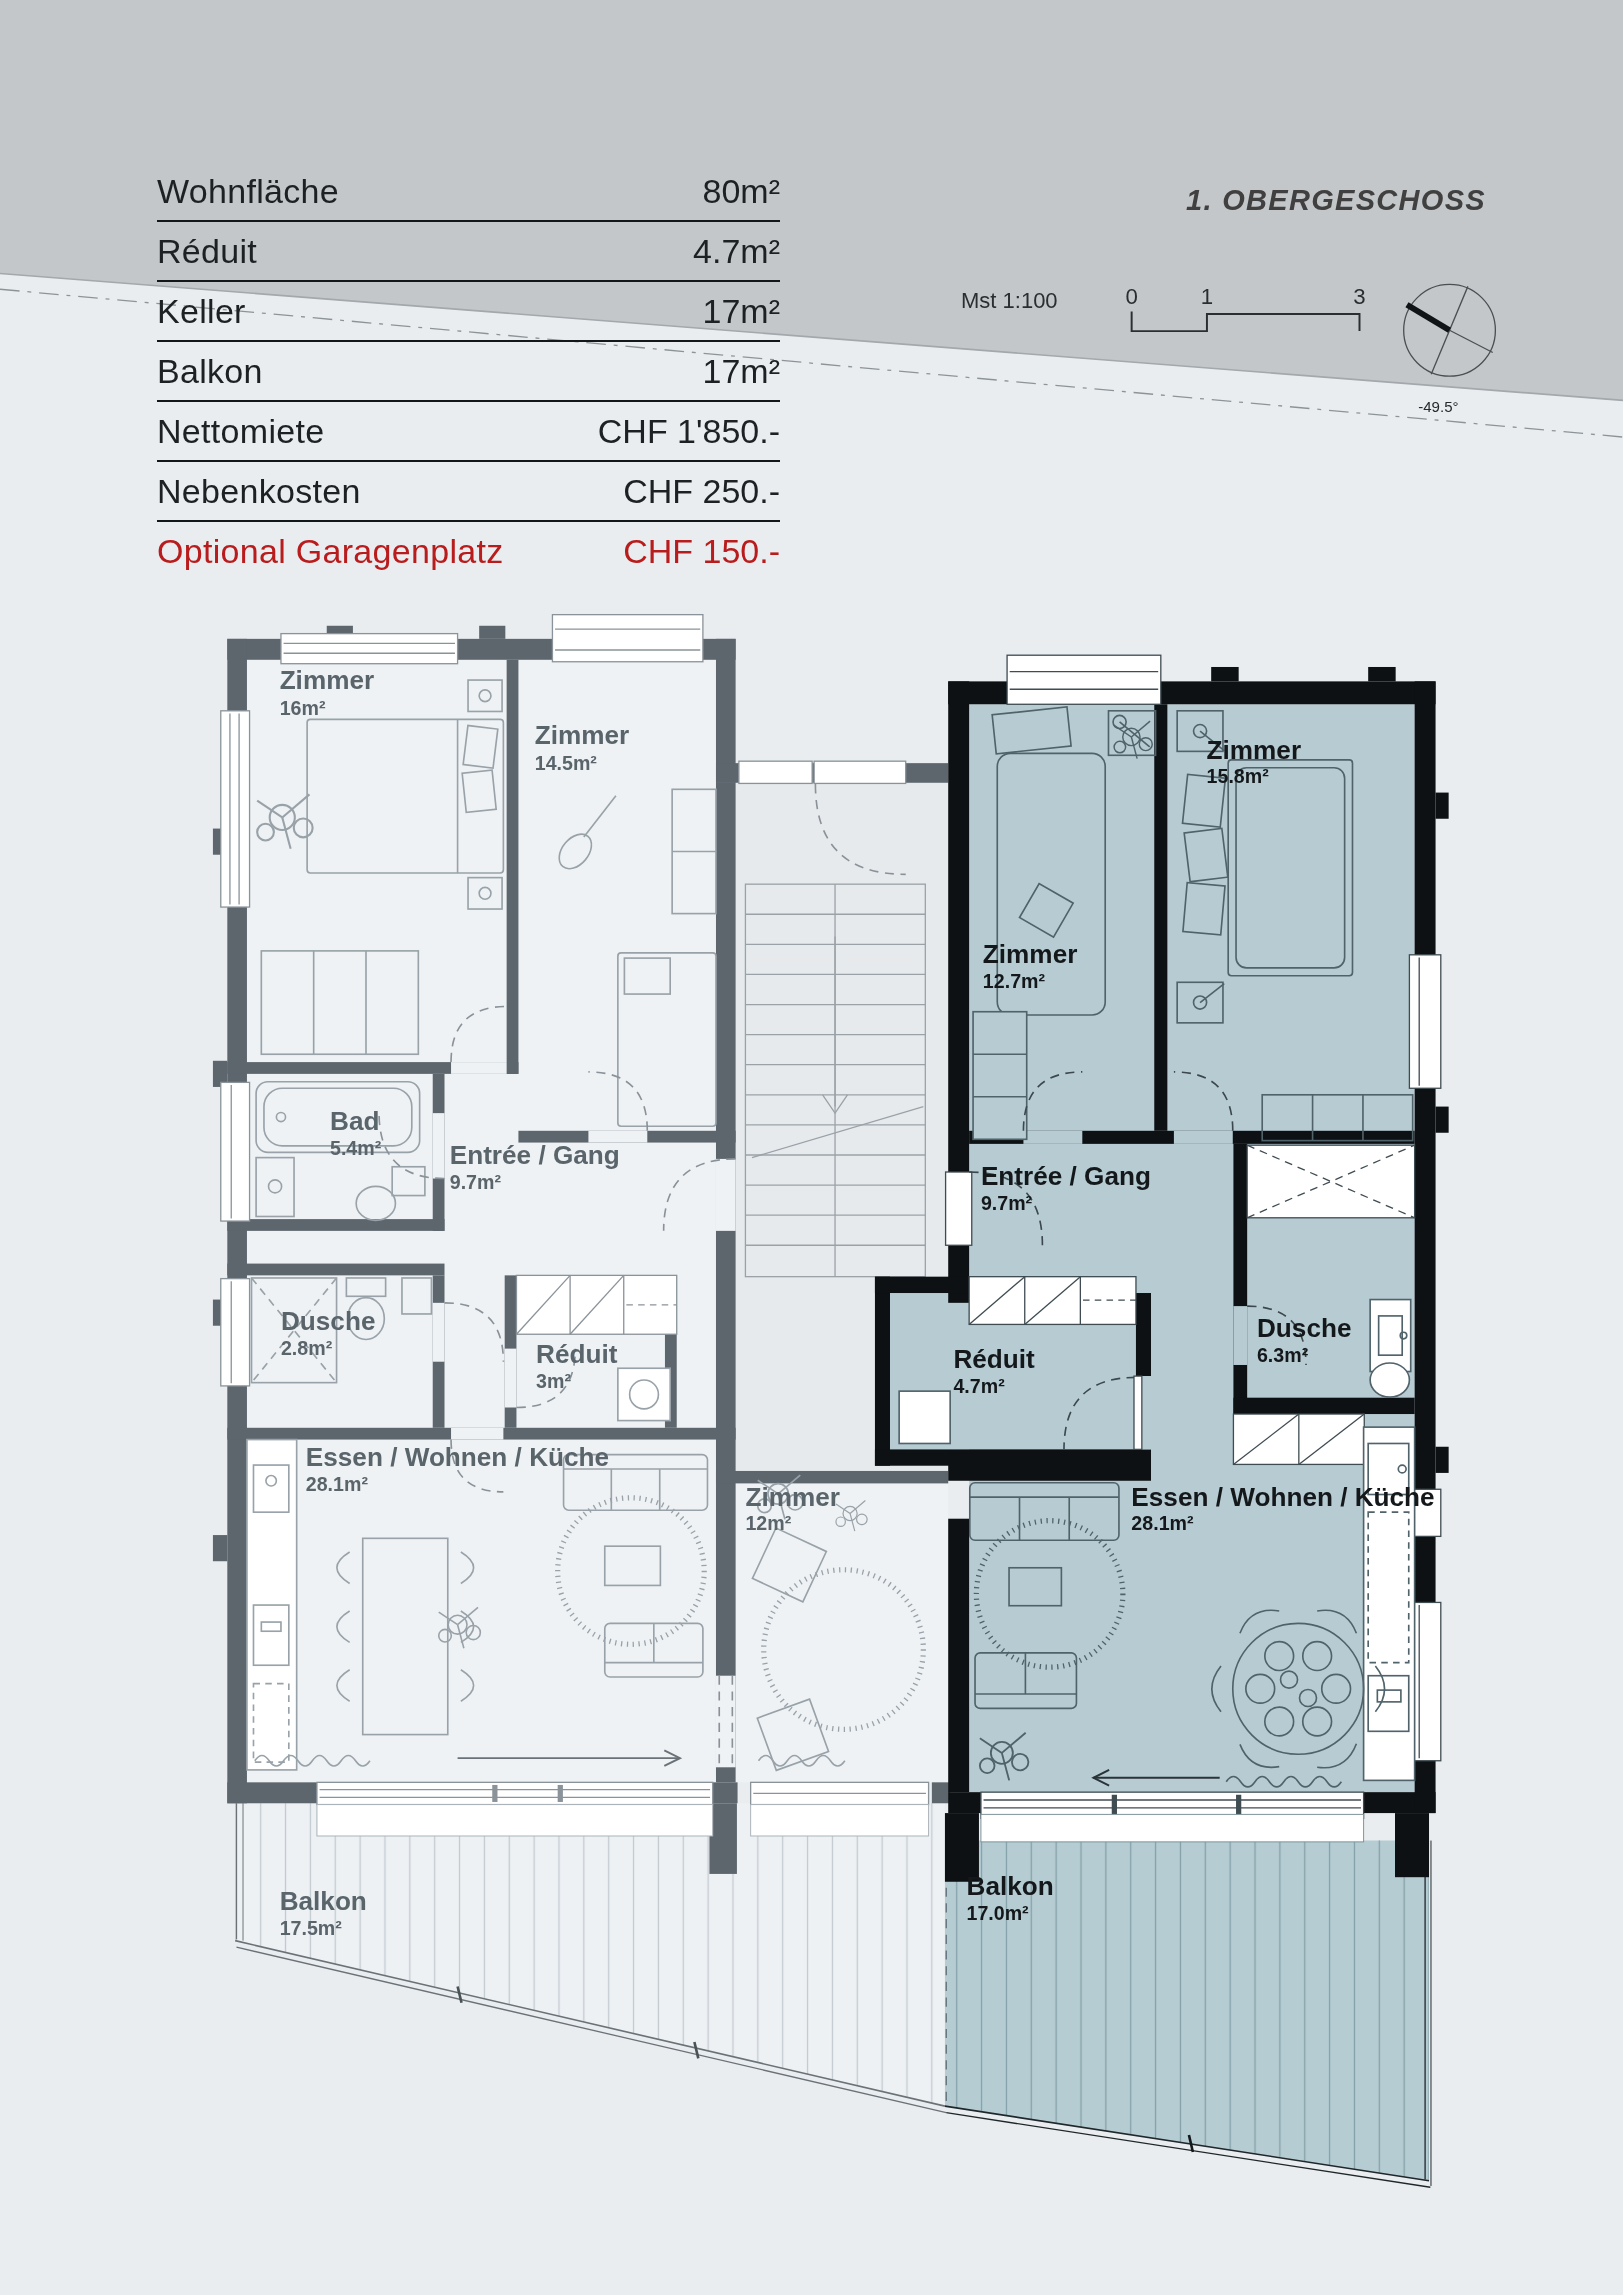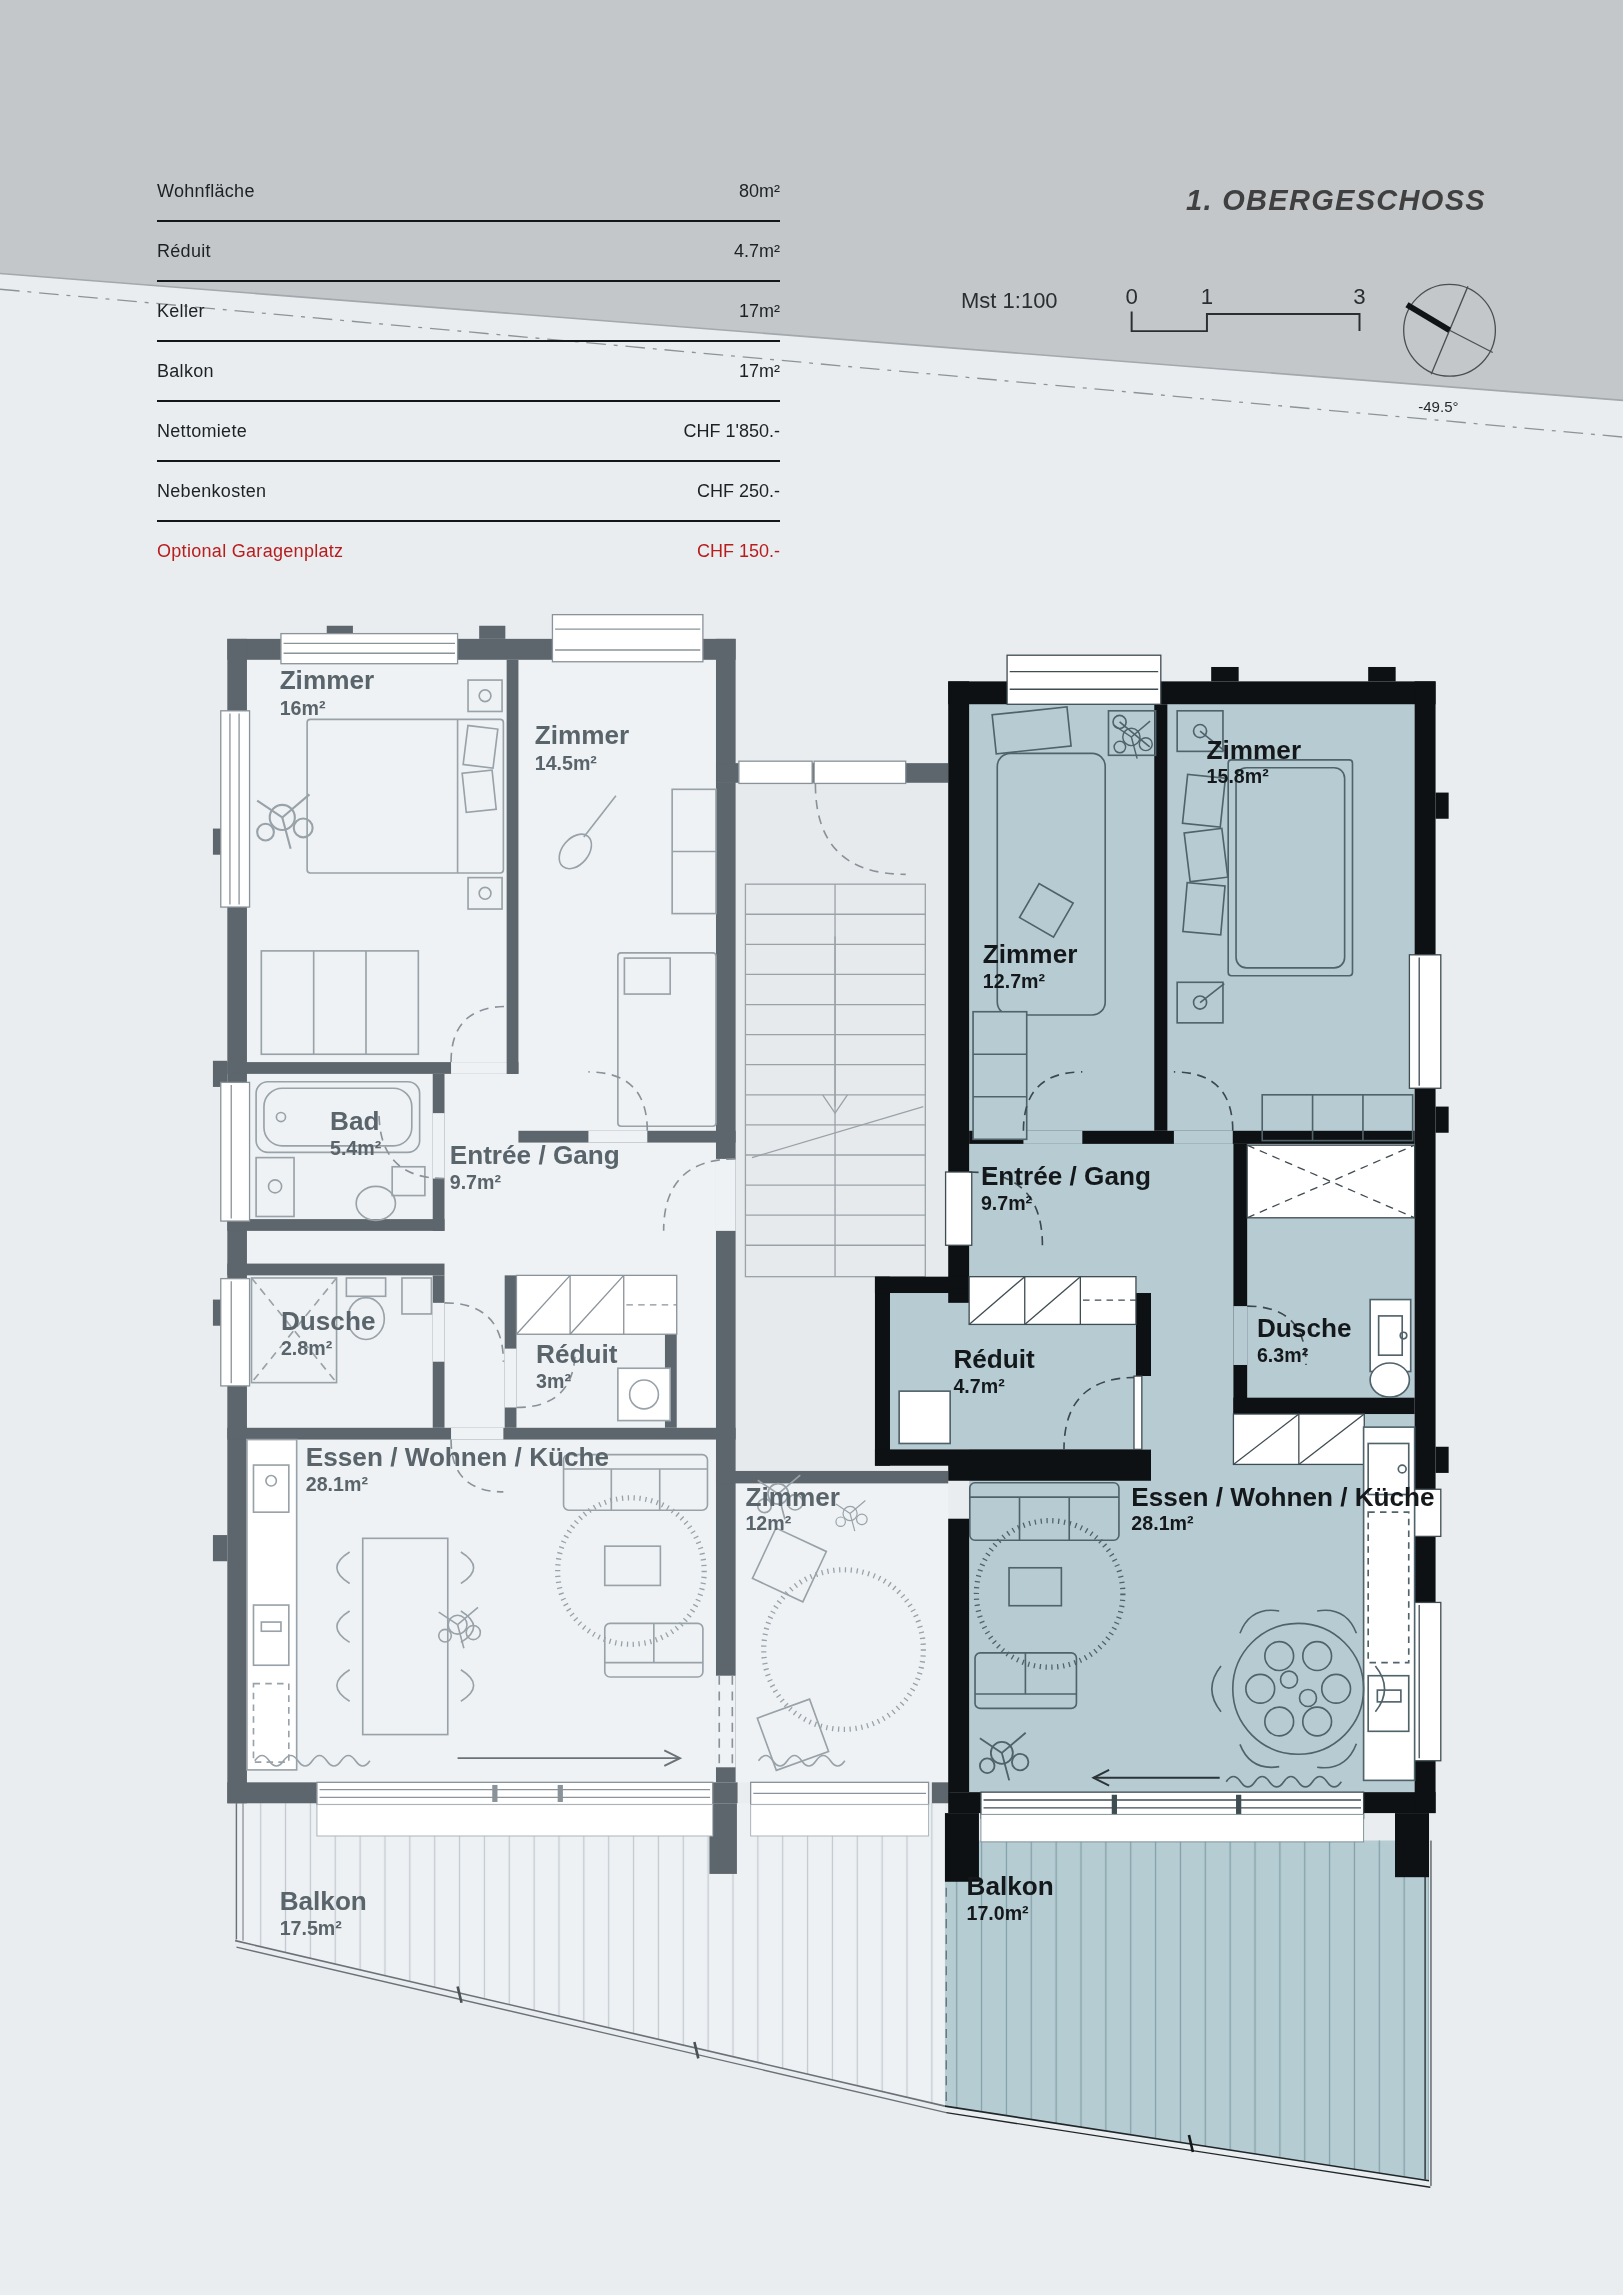--- a/index.html
+++ b/index.html
@@ -2,21 +2,21 @@
 <html style="font-size:10.5px"><head>
 <meta charset="utf-8">
 <style>
   html,body{margin:0;padding:0;background:#dfe3e6;}
   .page{position:relative;width:1623px;height:2295px;background:#e9edf0;overflow:hidden;
         font-family:"Liberation Sans",sans-serif;}
   .bg-svg,.plan-svg,.scale-svg,.compass-svg{position:absolute;}
   .bg-svg{left:0;top:0;}
   .info-table{position:absolute;left:157px;top:162px;width:623px;}
   .info-row{display:flex;justify-content:space-between;align-items:center;height:58px;
-            border-bottom:2px solid #14171a;font-size:18px;color:#1d2124;}
+            border-bottom:2px solid #14171a;font-size:34px;color:#1d2124;}
   .info-row:last-child{border-bottom:none;color:#b91c1c;}
   .info-row .lbl{letter-spacing:0.3px;}
   .info-row .val{}
   .floor-label{position:absolute;right:137px;top:153px;font-size:29px;font-weight:700;
                font-style:italic;letter-spacing:1.3px;color:#404040;margin-top:31px;}
   .unit-title{position:absolute;right:137px;top:188px;font-size:46px;font-weight:700;
               font-style:italic;letter-spacing:0.7px;color:#23282c;}
   .scale-label{position:absolute;left:961px;top:288px;font-size:22px;color:#2a2e32;}
   .scale-svg{left:1112px;top:280px;}
   .scale-svg text{font-size:34px;fill:#2a2e32;font-family:"Liberation Sans",sans-serif;}

